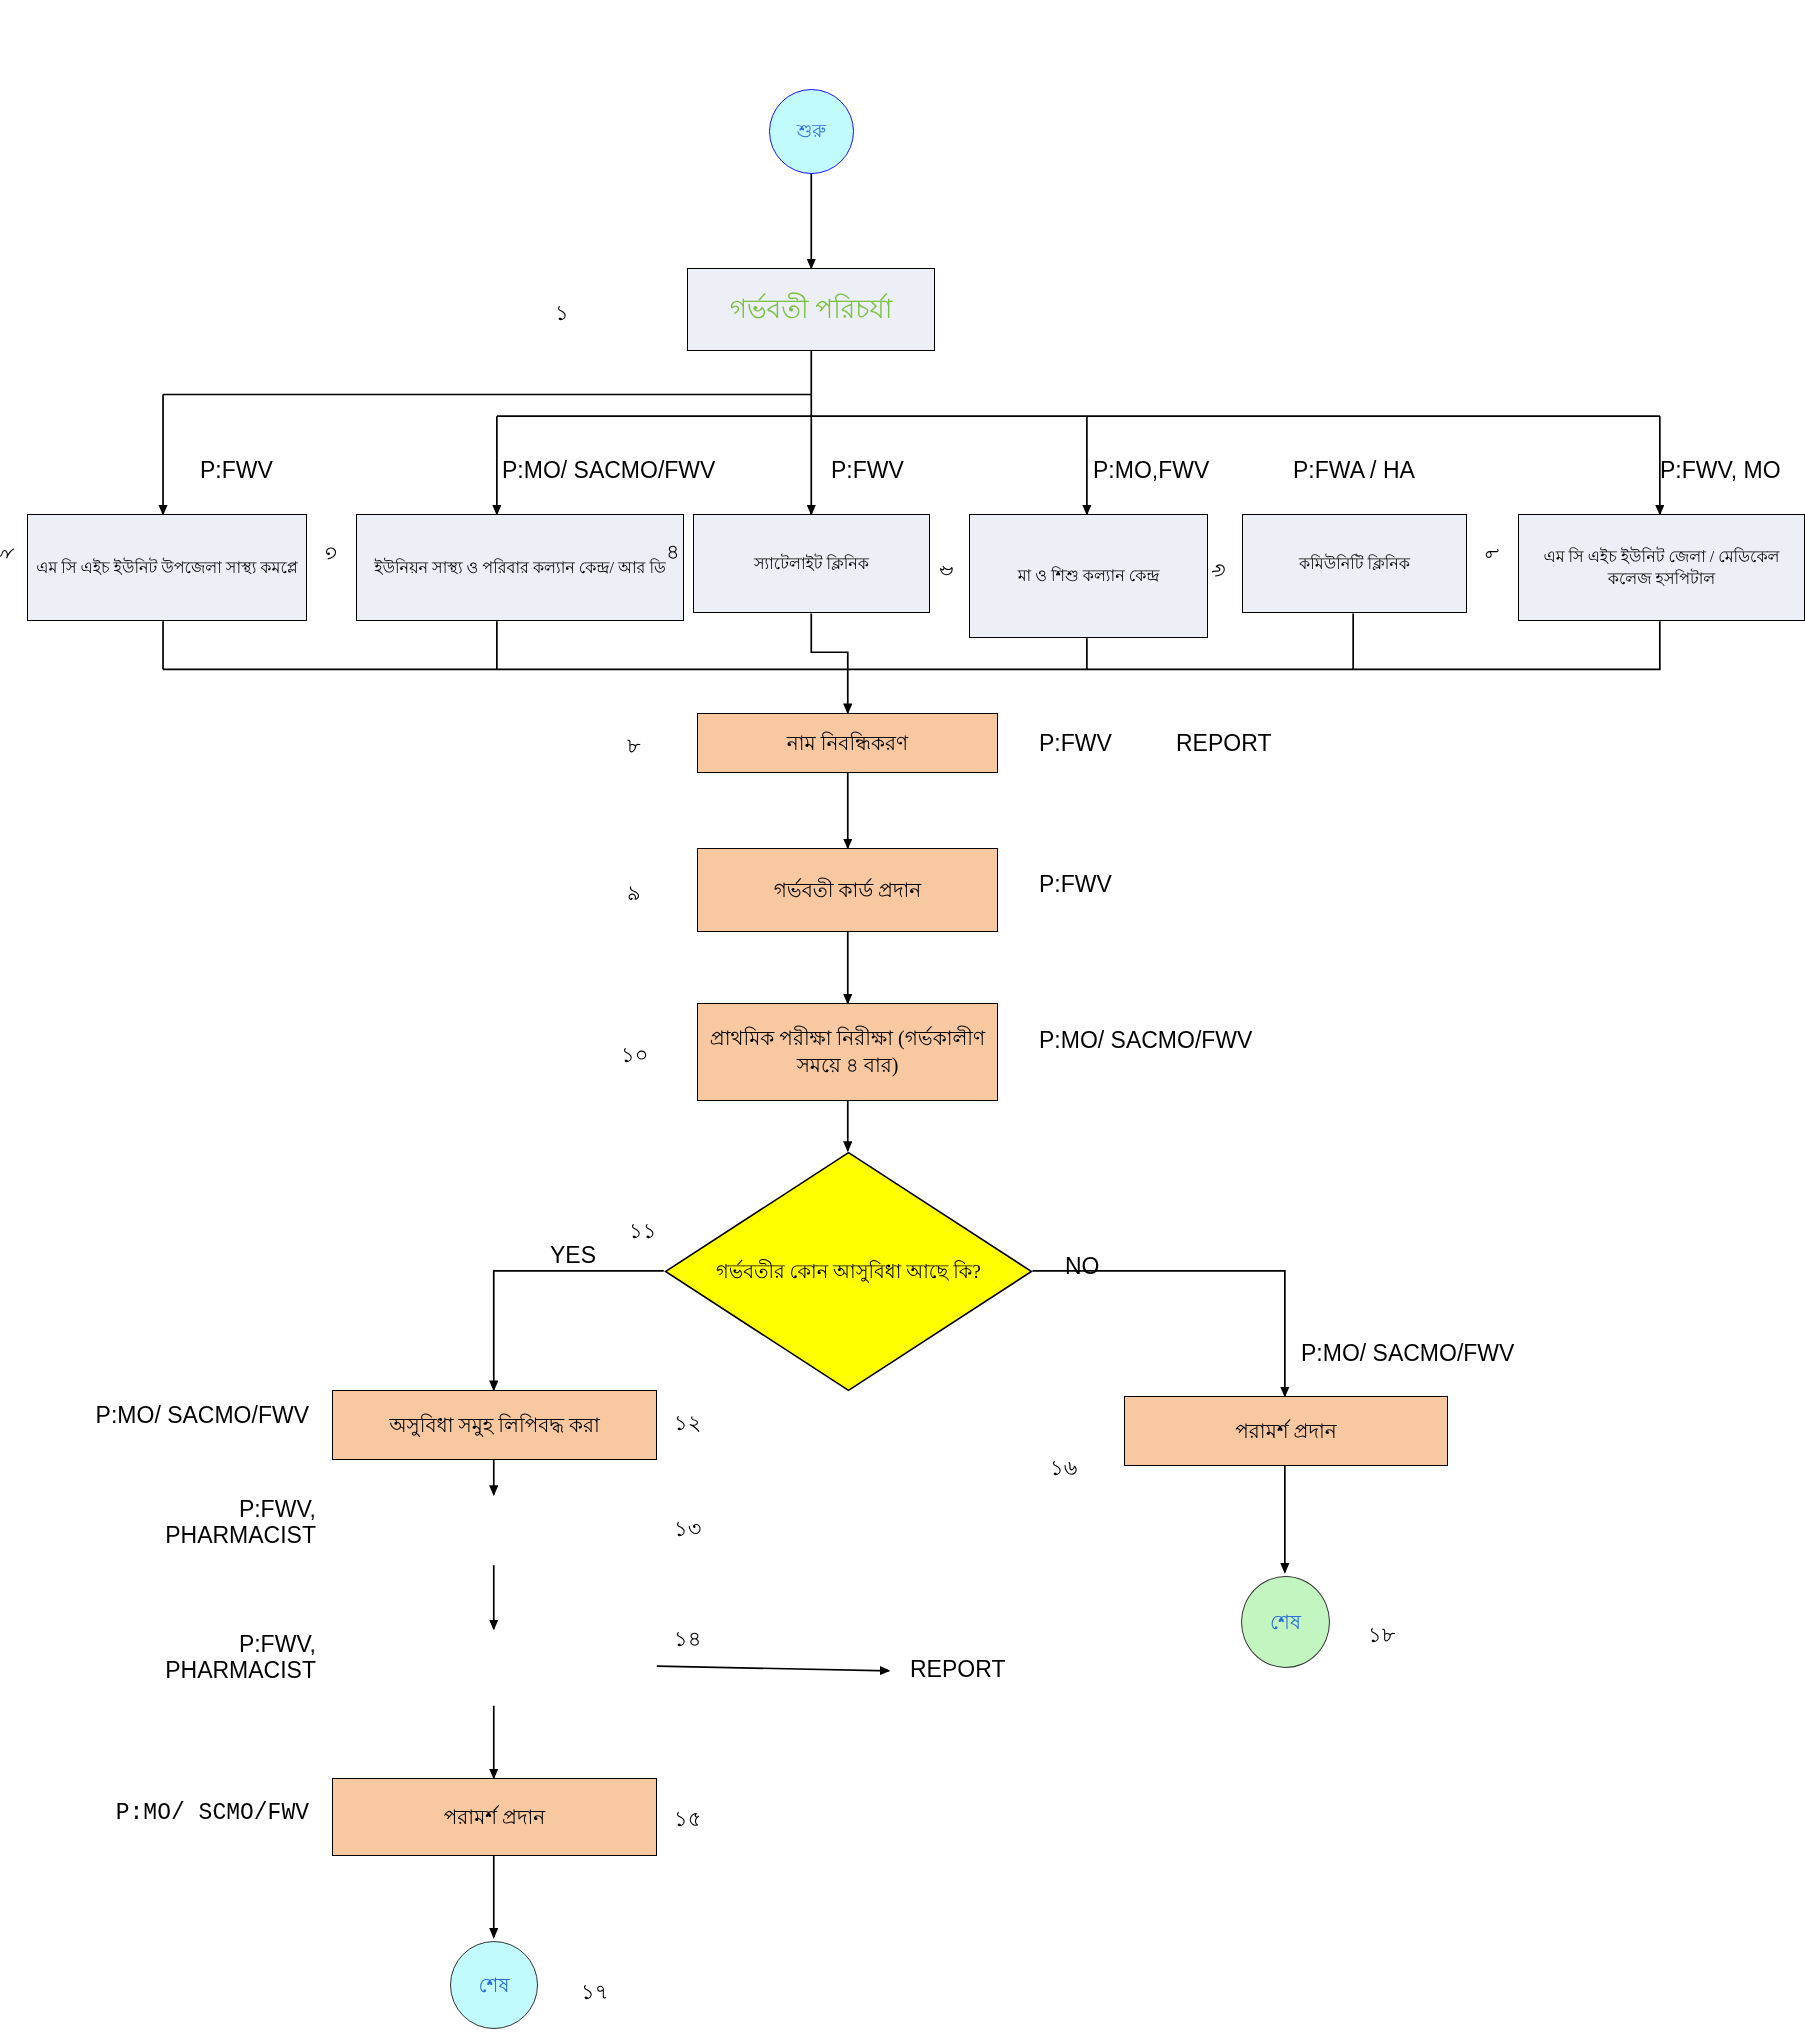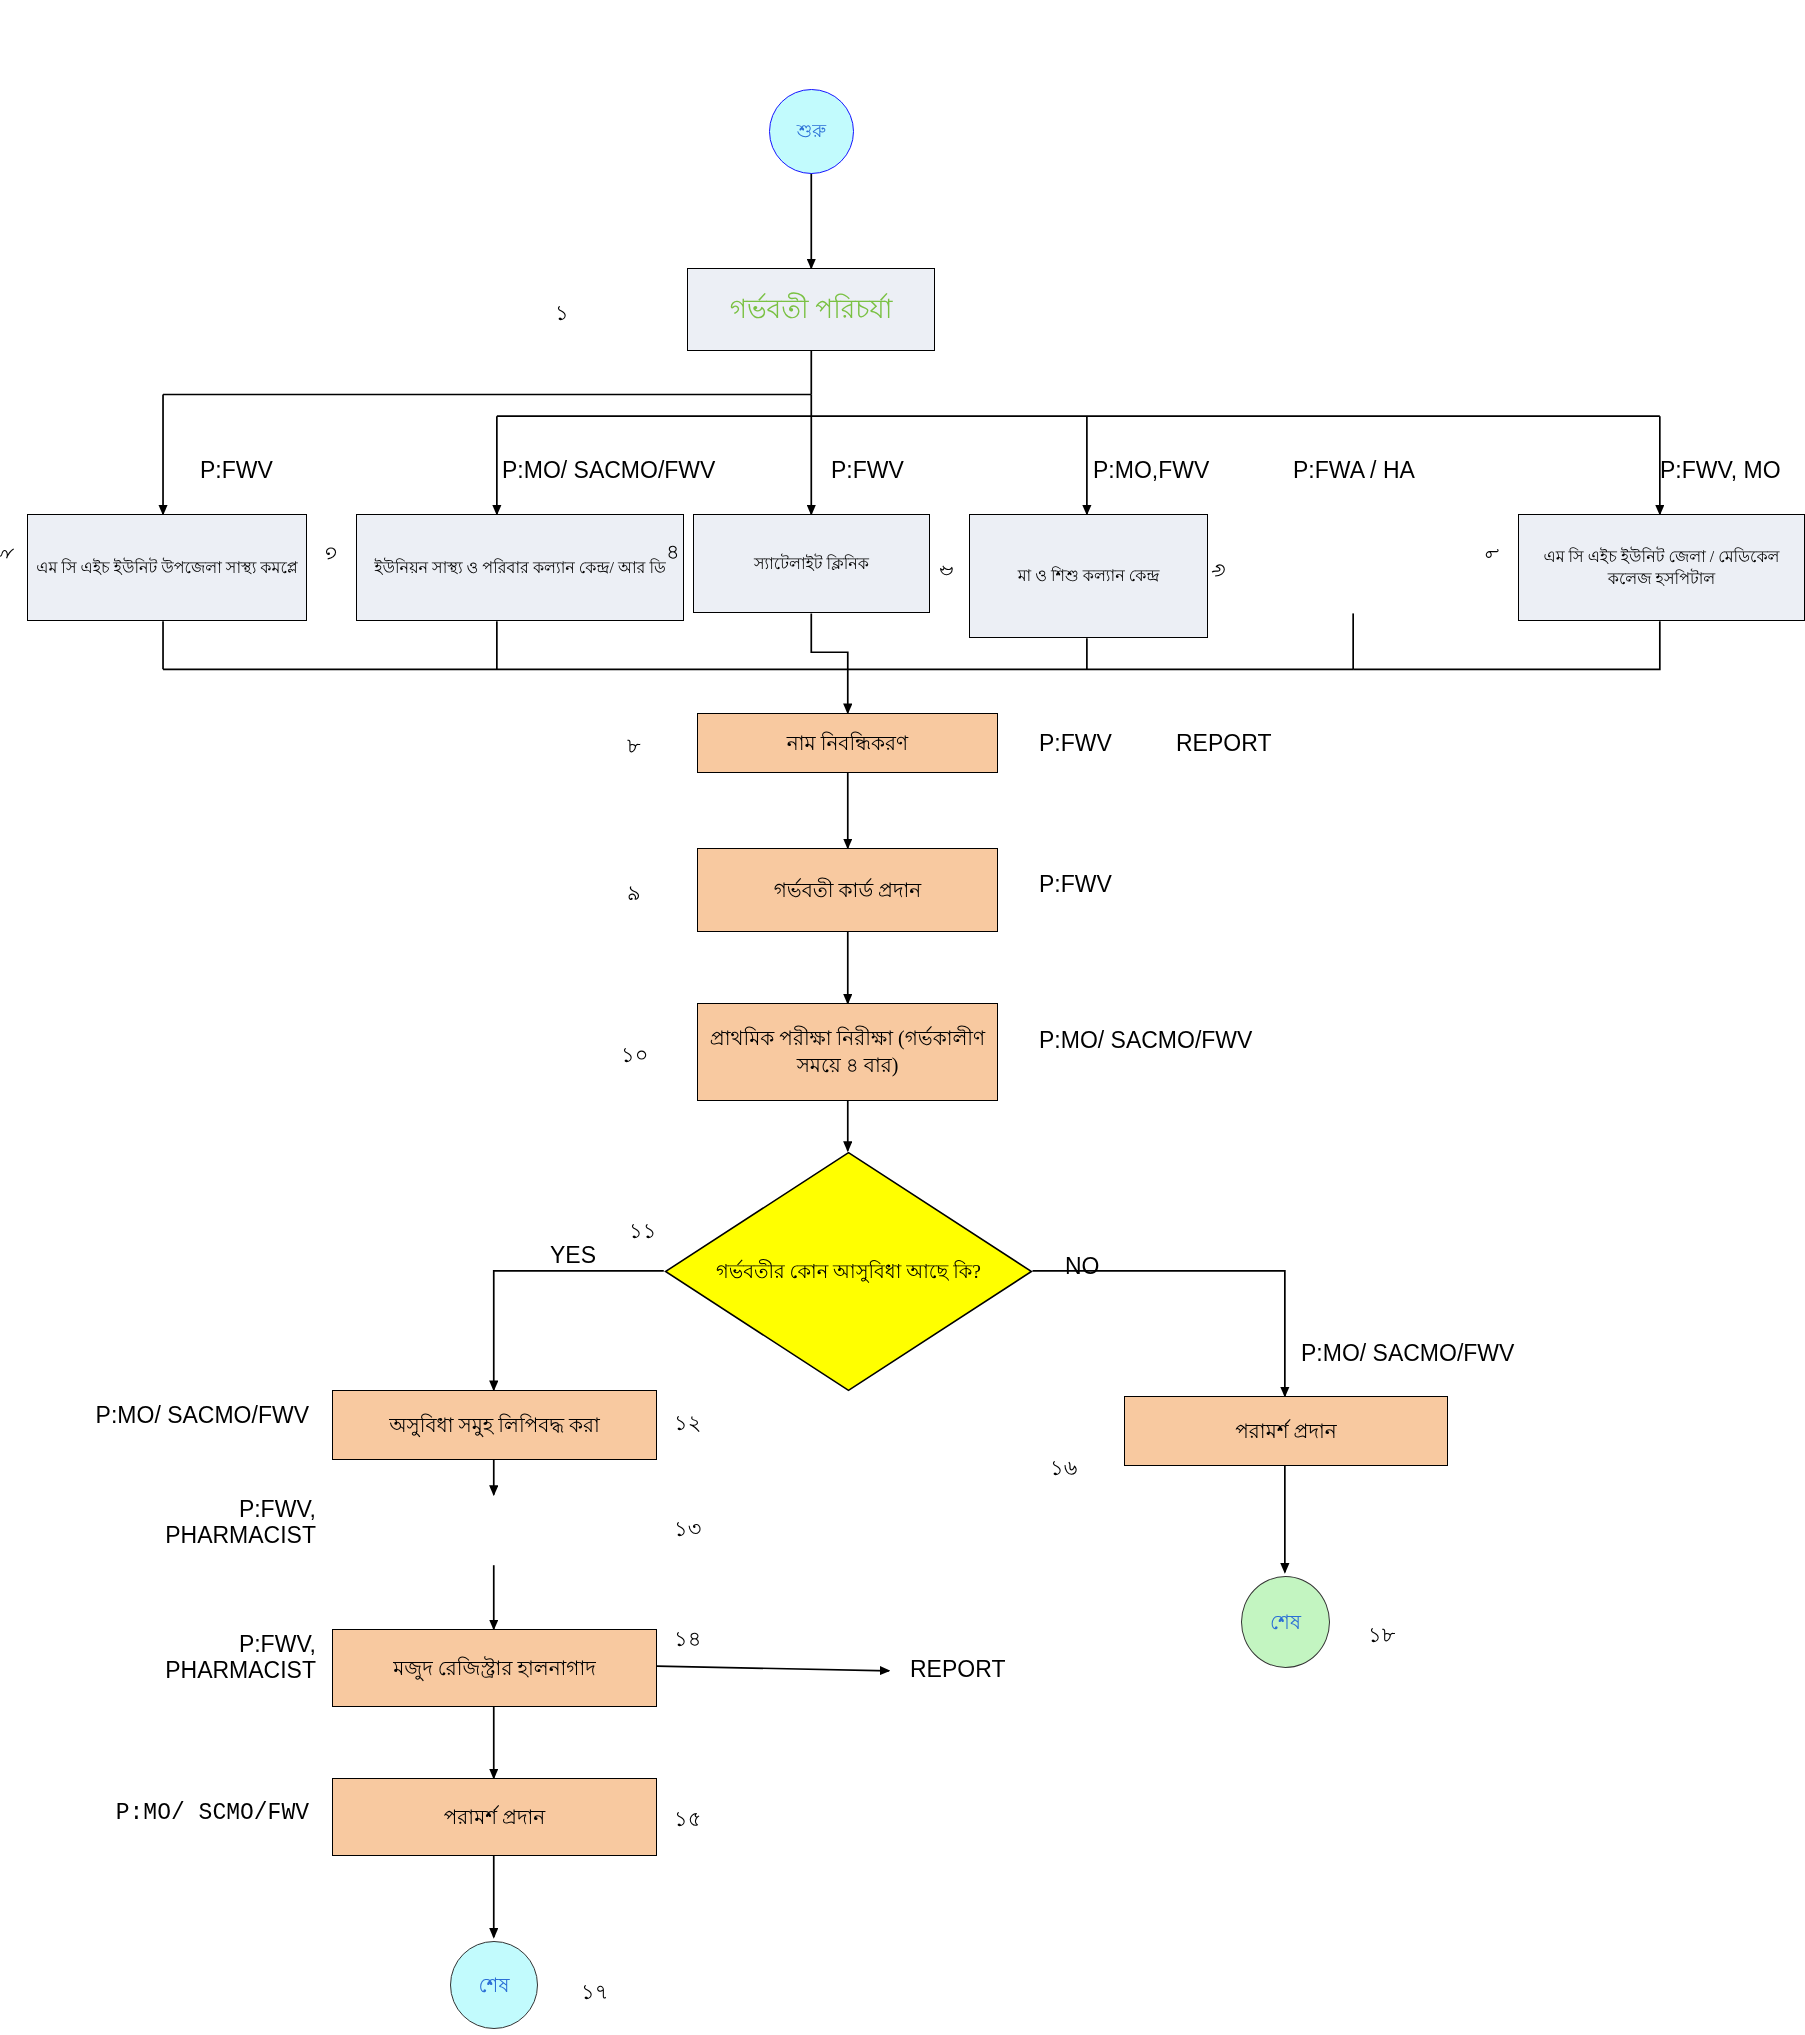--- a/index.html
+++ b/index.html
@@ -220,20 +220,23 @@
   </div>
   <div class="num" style="left:666px; top:536px;">৪</div>
   <div class="lbl" style="left:831px; top:457px;">P:FWV</div>
 
   <div class="node proc" style="left:969px; top:514px; width:239px; height:124px;">
     <span>মা ও শিশু কল্যান কেন্দ্র</span>
   </div>
   <div class="num rot" style="left:941px; top:553px;">৫</div>
   <div class="lbl" style="left:1093px; top:457px;">P:MO,FWV</div>
 
+  <div class="node proc" style="left:1242px; top:514px; width:225px; height:99px;">
+    <span>কমিউনিটি ক্লিনিক</span>
+  </div>
   <div class="num rot" style="left:1213px; top:553px;">৬</div>
   <div class="lbl" style="left:1293px; top:457px;">P:FWA / HA</div>
 
   <div class="node proc" style="left:1518px; top:514px; width:287px; height:107px;">
     <span>এম সি এইচ ইউনিট জেলা /
 মেডিকেল কলেজ হসপিটাল</span>
   </div>
   <div class="num rot" style="left:1487px; top:536px;">৭</div>
   <div class="lbl" style="left:1660px; top:457px;">P:FWV, MO</div>
 
@@ -271,23 +274,20 @@
   <div class="node orange" style="left:332px; top:1390px; width:325px; height:70px;">
     <span>অসুবিধা সমুহ লিপিবদ্ধ করা</span>
   </div>
   <div class="num" style="left:674px; top:1407px;">১২</div>
   <div class="lbl right" style="left:37px; top:1402px; width:272px;">P:MO/ SACMO/FWV</div>
 
   <div class="num" style="left:674px; top:1513px;">১৩</div>
   <div class="lbl right center" style="left:68px; top:1496px; width:248px; text-align:right;">P:FWV,
 PHARMACIST</div>
 
-  <div class="node orange" style="left:332px; top:1629px; width:325px; height:78px;">
-    <span>মজুদ রেজিস্ট্রার হালনাগাদ</span>
-  </div>
   <div class="num" style="left:674px; top:1623px;">১৪</div>
   <div class="lbl right" style="left:68px; top:1631px; width:248px; text-align:right;">P:FWV,
 PHARMACIST</div>
   <div class="lbl" style="left:910px; top:1656px;">REPORT</div>
 
   <div class="node orange" style="left:332px; top:1778px; width:325px; height:78px;">
     <span>পরামর্শ প্রদান</span>
   </div>
   <div class="num" style="left:674px; top:1803px;">১৫</div>
   <div class="lbl right" style="left:37px; top:1800px; width:272px;font-family:Liberation Mono, monospace;">P:MO/ SCMO/FWV</div>

